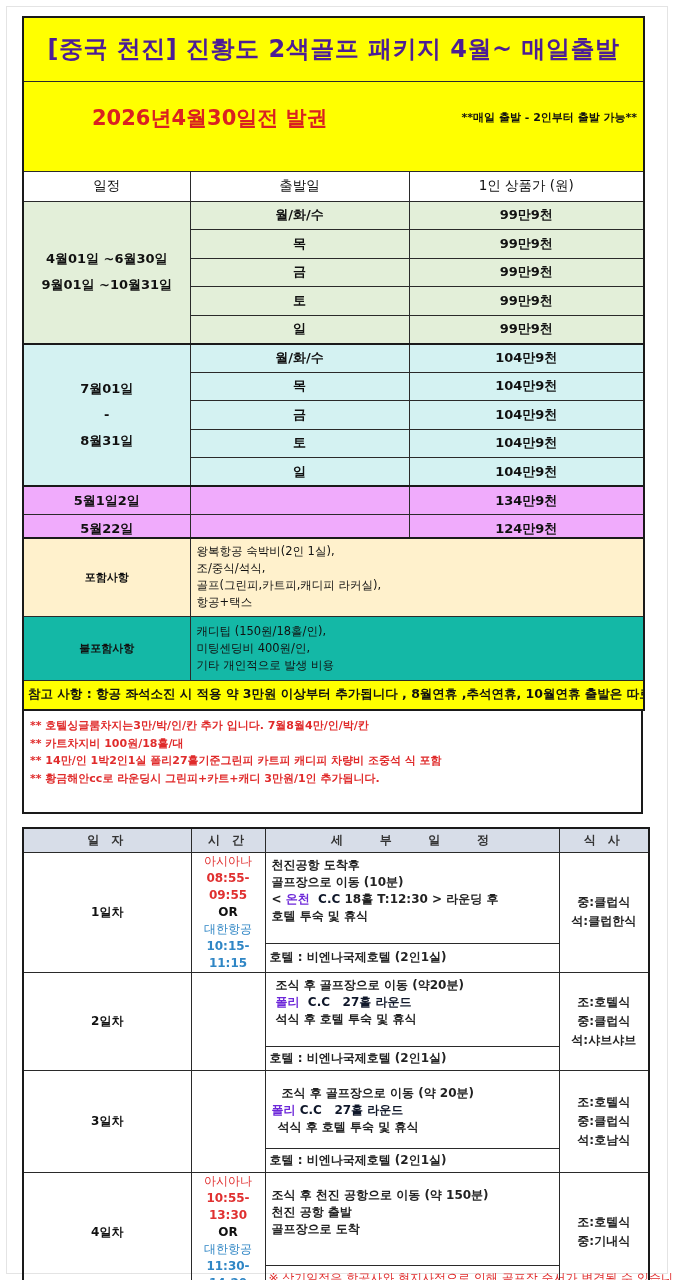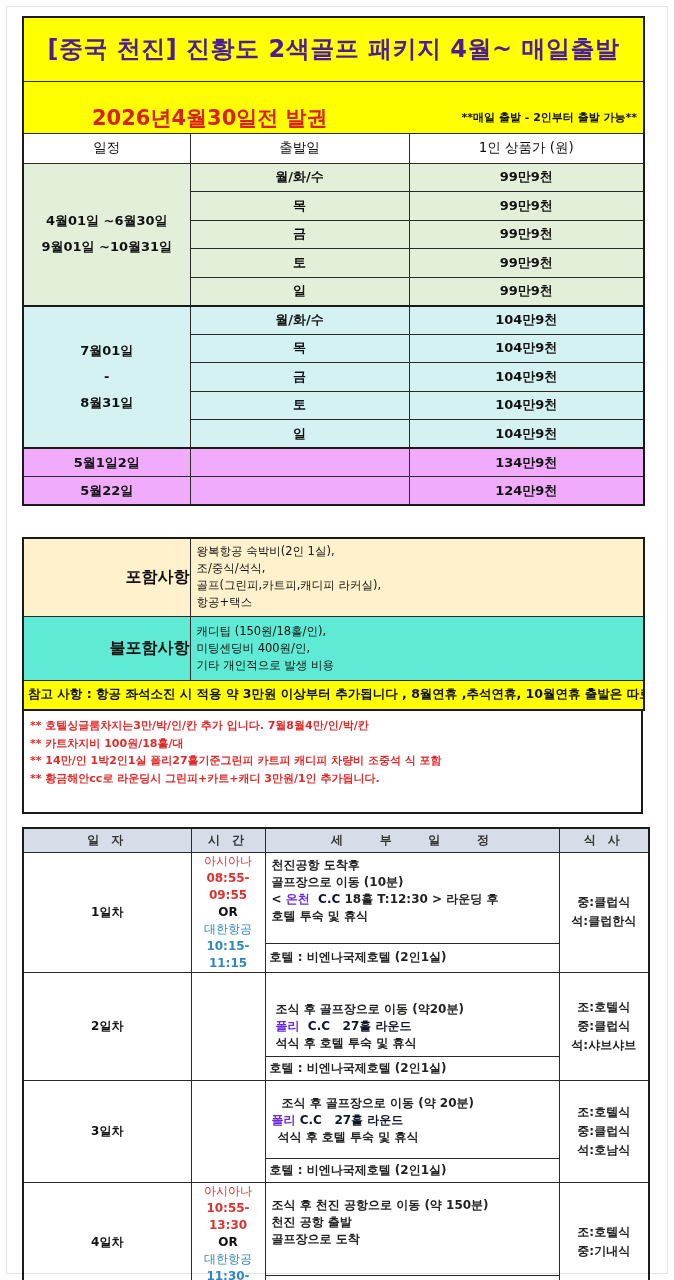--- a/index.html
+++ b/index.html
@@ -7,36 +7,36 @@
     body { font-family: "DejaVu Sans", "Liberation Sans", sans-serif; color: #111; position: relative; }
 
     .page-frame { position: absolute; left: 6px; top: 6px; width: 662px; height: 1268px; border: 1px solid #e4e4e4; }
 
     table { border-collapse: collapse; table-layout: fixed; }
     td, th { border: 1px solid #2a2a2a; vertical-align: middle; }
 
     
     .price-table { position: absolute; left: 22px; top: 16px; width: 621px; border: 2px solid #1a1a1a; }
     .title-row td { background: #ffff00; height: 64px; text-align: center; color: #4c1d95; font-weight: bold; font-size: 24px; letter-spacing: 0.5px; }
-    .subtitle-row td { background: #ffff00; height: 52px; position: relative; }
+    .subtitle-row td { background: #ffff00; height: 90px; position: relative; }
     .subtitle-main { position: absolute; left: 68px; top: 22px; color: #d92121; font-weight: bold; font-size: 21px; }
     .subtitle-note { position: absolute; right: 6px; top: 28px; color: #111; font-weight: bold; font-size: 11px; }
     .head-row td { background: #ffffff; height: 30px; text-align: center; font-weight: normal; font-size: 13.5px; }
     .green td { background: #e3efd9; }
     .cyan td { background: #d4f2f2; }
     .pink td { background: #f0abfc; }
     .price-table .cell-row td { height: 28.5px; text-align: center; font-weight: bold; font-size: 13px; }
     .price-table .period { font-size: 13.5px; line-height: 2; }
     .day { font-size: 14.5px; font-weight: bold; }
 
     
     .inc-table { position: absolute; left: 22px; top: 537px; width: 621px; border: 2px solid #1a1a1a; }
     .inc-row td { background: #fff1cc; }
-    .exc-row td { background: #5eead4; }
-    .inc-label { width: 166px; text-align: right; font-weight: bold; font-size: 16px; }
+    .exc-row td { background: #14b8a6; }
+    .inc-label { width: 166px; text-align: center; font-weight: bold; font-size: 11px; }
     .inc-items { padding: 4px 6px; font-size: 11.5px; line-height: 17px; }
     .inc-row td { height: 78px; }
     .exc-row td { height: 64px; }
     .note-row td { background: #ffff00; height: 30px; font-weight: bold; font-size: 12.5px; padding-left: 4px; white-space: nowrap; overflow: hidden; border-right: none; }
 
     .red-notes { position: absolute; left: 22px; top: 709px; width: 621px; height: 105px; border: 2px solid #1a1a1a; border-top: none; padding: 8px 6px; }
     .red-notes div { color: #e02b2b; font-size: 11px; line-height: 17.5px; font-weight: bold; }
 
     
     .sched-table { position: absolute; left: 22px; top: 827px; width: 626px; border: 2px solid #1a1a1a; }
@@ -222,21 +222,21 @@
       <div>석:클럽한식</div>
     </td>
   </tr>
   <tr>
     <td class="hotel">호텔 : 비엔나국제호텔 (2인1실)</td>
   </tr>
 
   <tr>
     <td rowspan="2" class="day-cell">2일차</td>
     <td rowspan="2" class="time-cell"></td>
-    <td class="detail" style="height:74px; padding-top:28px; padding-left:10px;">
+    <td class="detail" style="height:74px; padding-top:4px; padding-left:10px;">
       <div>조식 후 골프장으로 이동 (약20분)</div>
       <div><span class="red">폴리</span>&nbsp;&nbsp;<span class="blue" style="white-space:pre;">C.C   27홀 라운드</span></div>
       <div>석식 후 호텔 투숙 및 휴식</div>
     </td>
     <td rowspan="2" class="meal-cell">
       <div>조:호텔식</div>
       <div>중:클럽식</div>
       <div>석:샤브샤브</div>
     </td>
   </tr>

